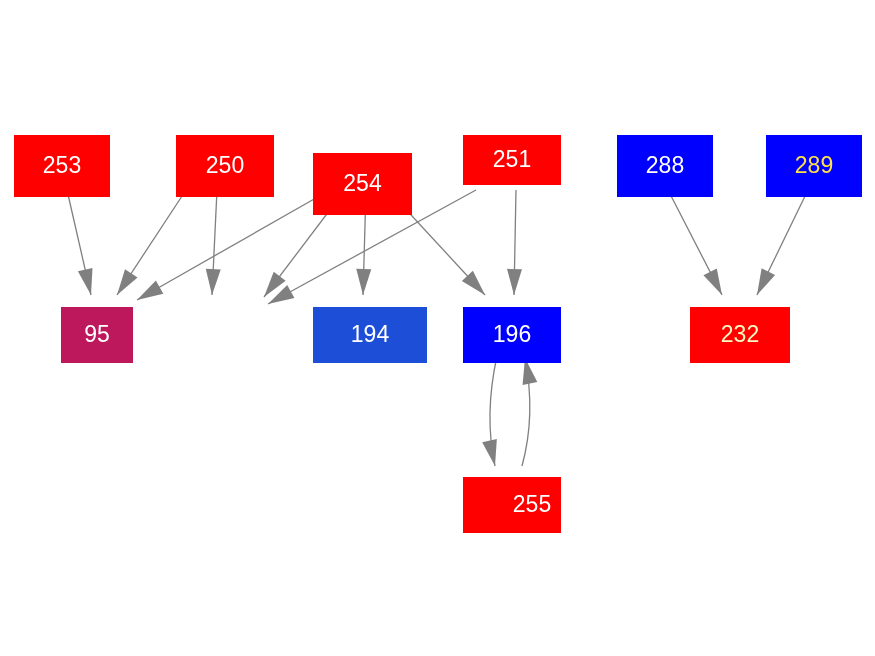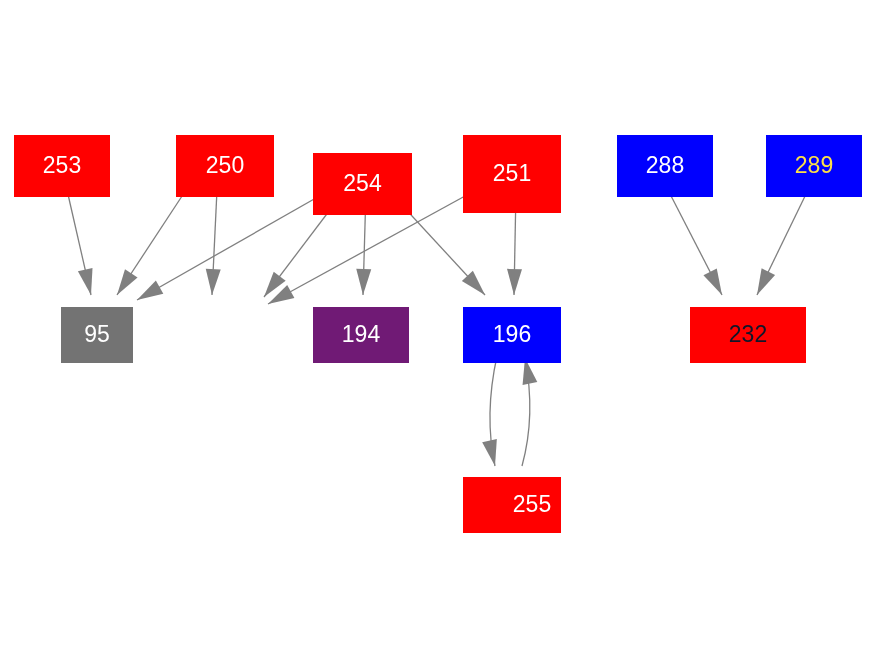--- a/index.html
+++ b/index.html
@@ -112,38 +112,38 @@
   <div id="node-layer">
       <div class="graph-node" style="left: 14px; top: 127px; width: 96px; height: 62px; background: rgb(255, 0, 0); color: rgb(255, 255, 255);">
         <span class="node-label">253</span>
       </div>
       <div class="graph-node" style="left: 176px; top: 127px; width: 98px; height: 62px; background: rgb(255, 0, 0); color: rgb(255, 255, 255);">
         <span class="node-label">250</span>
       </div>
       <div class="graph-node" style="left: 313px; top: 145px; width: 99px; height: 62px; background: rgb(255, 0, 0); color: rgb(255, 255, 255);">
         <span class="node-label">254</span>
       </div>
-      <div class="graph-node" style="left: 463px; top: 127px; width: 98px; height: 78px; background: rgb(255, 0, 0); color: rgb(255, 255, 255);">
+      <div class="graph-node" style="left: 463px; top: 127px; width: 98px; height: 50px; background: rgb(255, 0, 0); color: rgb(255, 255, 255);">
         <span class="node-label">251</span>
       </div>
       <div class="graph-node" style="left: 617px; top: 127px; width: 96px; height: 62px; background: rgb(0, 0, 255); color: rgb(255, 255, 255);">
         <span class="node-label">288</span>
       </div>
       <div class="graph-node" style="left: 766px; top: 127px; width: 96px; height: 62px; background: rgb(0, 0, 255); color: #fde047;">
         <span class="node-label">289</span>
       </div>
-      <div class="graph-node" style="left: 61px; top: 299px; width: 72px; height: 56px; background: #737373; color: rgb(255, 255, 255);">
+      <div class="graph-node" style="left: 61px; top: 299px; width: 72px; height: 56px; background: #be185d; color: rgb(255, 255, 255);">
         <span class="node-label">95</span>
       </div>
-      <div class="graph-node" style="left: 313px; top: 299px; width: 96px; height: 56px; background: #701a75; color: rgb(255, 255, 255);">
+      <div class="graph-node" style="left: 313px; top: 299px; width: 114px; height: 56px; background: #1d4ed8; color: rgb(255, 255, 255);">
         <span class="node-label">194</span>
       </div>
       <div class="graph-node" style="left: 463px; top: 299px; width: 98px; height: 56px; background: rgb(0, 0, 255); color: rgb(255, 255, 255);">
         <span class="node-label">196</span>
       </div>
-      <div class="graph-node" style="left: 690px; top: 299px; width: 116px; height: 56px; background: rgb(255, 0, 0); color: #0f172a;">
+      <div class="graph-node" style="left: 690px; top: 299px; width: 100px; height: 56px; background: rgb(255, 0, 0); color: #fef9c3;">
         <span class="node-label">232</span>
       </div>
       <div class="graph-node" style="left: 463px; top: 469px; width: 98px; height: 56px; background: rgb(255, 0, 0); color: rgb(255, 255, 255); padding-left: 40px;">
         <span class="node-label">255</span>
       </div>
     </div>
 </div>
 
 </body></html>

